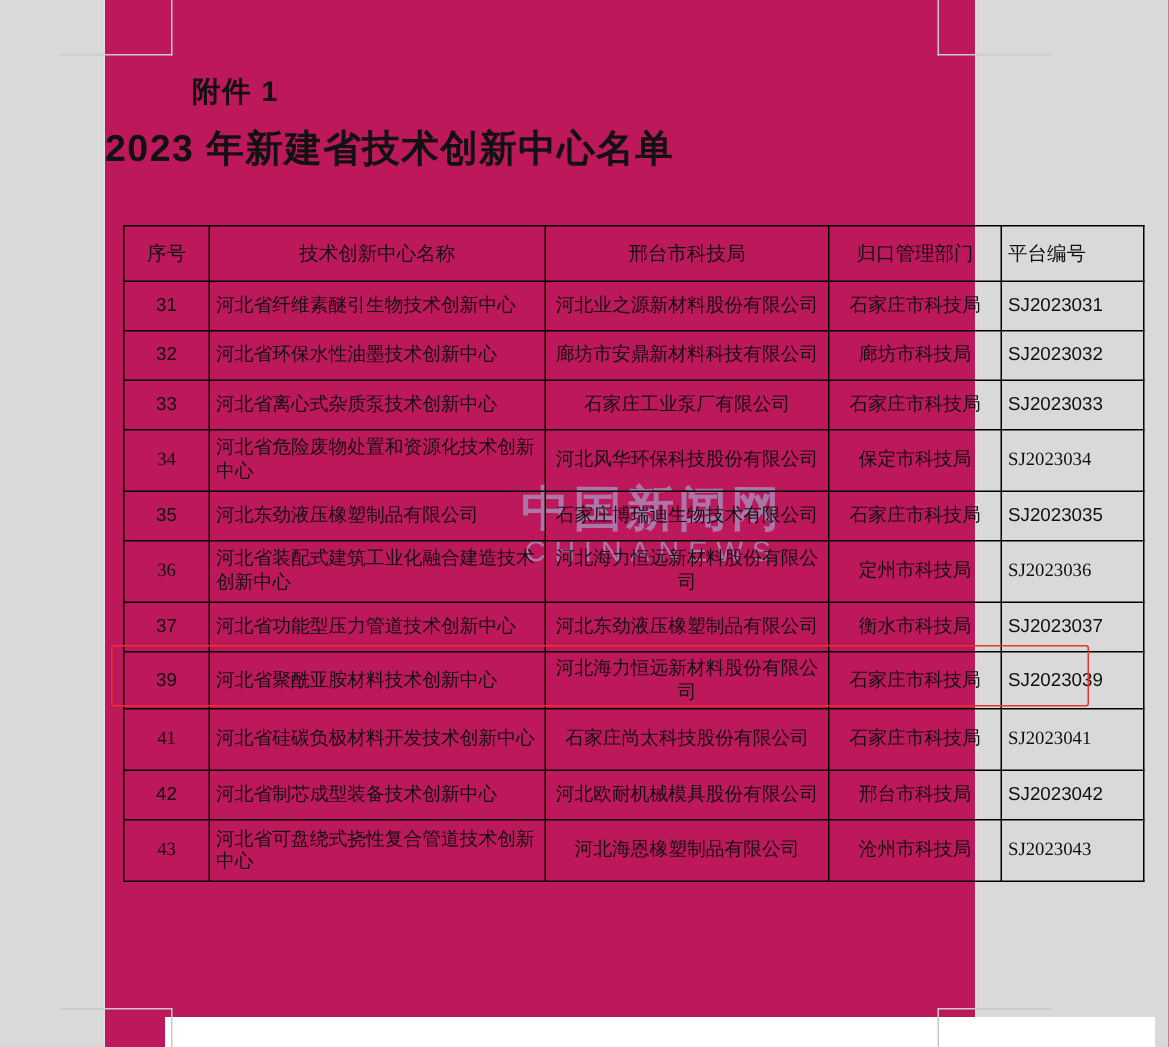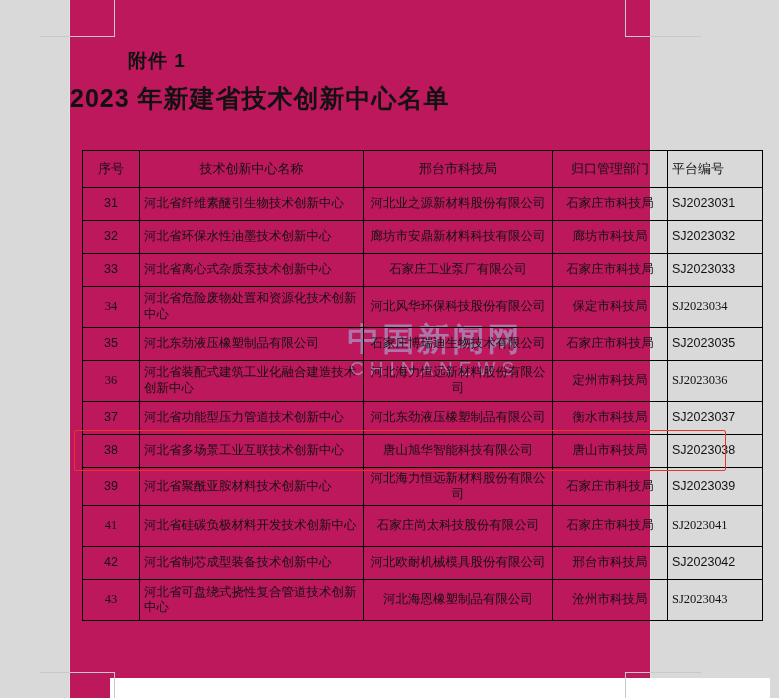--- a/index.html
+++ b/index.html
@@ -208,27 +208,20 @@
             <td class="col-code">SJ2023036</td>
           </tr>
           <tr class="row">
             <td class="col-no">37</td>
             <td class="col-name">河北省功能型压力管道技术创新中心</td>
             <td class="col-unit">河北东劲液压橡塑制品有限公司</td>
             <td class="col-dept">衡水市科技局</td>
             <td class="col-code">SJ2023037</td>
           </tr>
           <tr class="row">
-            <td class="col-no">38</td>
-            <td class="col-name">河北省多场景工业互联技术创新中心</td>
-            <td class="col-unit">唐山旭华智能科技有限公司</td>
-            <td class="col-dept">唐山市科技局</td>
-            <td class="col-code">SJ2023038</td>
-          </tr>
-          <tr class="row">
             <td class="col-no">39</td>
             <td class="col-name">河北省聚酰亚胺材料技术创新中心</td>
             <td class="col-unit">河北海力恒远新材料股份有限公司</td>
             <td class="col-dept">石家庄市科技局</td>
             <td class="col-code">SJ2023039</td>
           </tr>
           <tr class="row row-tall">
             <td class="col-no">41</td>
             <td class="col-name">河北省硅碳负极材料开发技术创新中心</td>
             <td class="col-unit">石家庄尚太科技股份有限公司</td>

